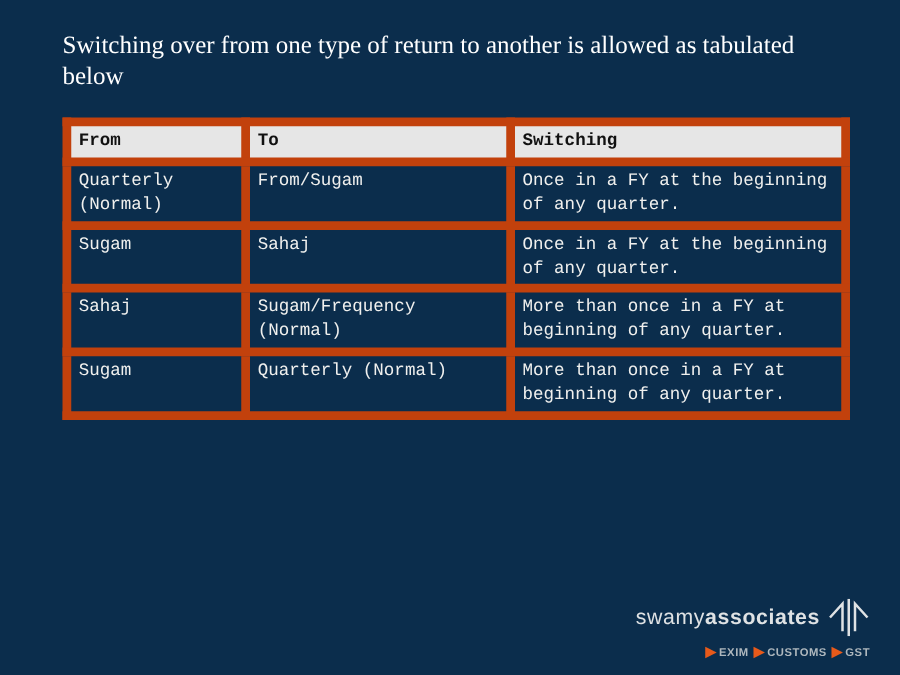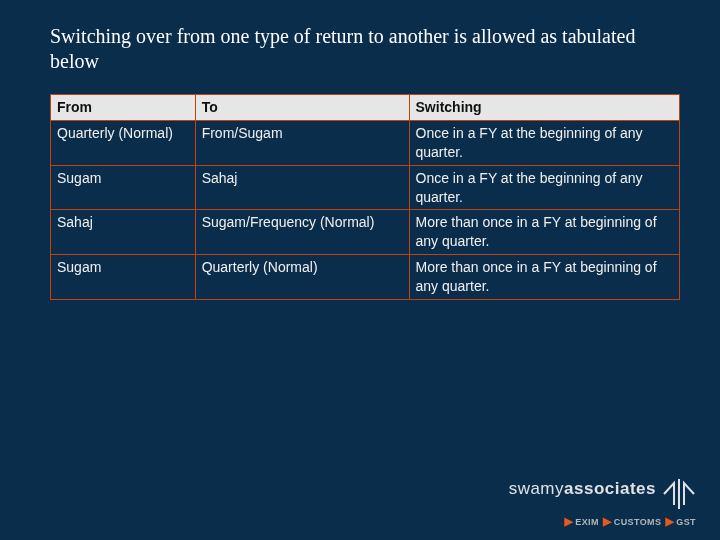--- a/index.html
+++ b/index.html
@@ -25,27 +25,27 @@
   }
   table {
     width: 100%;
     border-collapse: collapse;
     table-layout: fixed;
   }
   col.c-from { width: 23%; }
   col.c-to { width: 34%; }
   col.c-freq { width: 43%; }
   th, td {
-    border: 1px solid #c2410c;
+    border: 7px solid #c2410c;
     padding: 3px 6px;
     text-align: left;
     vertical-align: top;
     font-size: 14px;
     line-height: 1.35;
-    font-family: Liberation Sans, sans-serif;
+    font-family: Liberation Mono, monospace;
   }
   th {
     background: #e6e6e6;
     color: #111;
     font-weight: bold;
   }
   td {
     background: transparent;
     color: #f0f0ee;
   }
@@ -72,20 +72,21 @@
   .branding {
     position: absolute;
     right: 24px;
     bottom: 12px;
     text-align: right;
     color: #dfe2e4;
     font-family: Arial, sans-serif;
   }
   .brand-top {
     display: flex;
+    align-items: center;
     justify-content: flex-end;
     gap: 6px;
   }
   .brand-name {
     font-size: 17px;
     letter-spacing: 0.5px;
   }
   .brand-name .light { font-weight: 300; }
   .brand-name .bold { font-weight: 700; }
   .brand-icon svg { display: block; }

